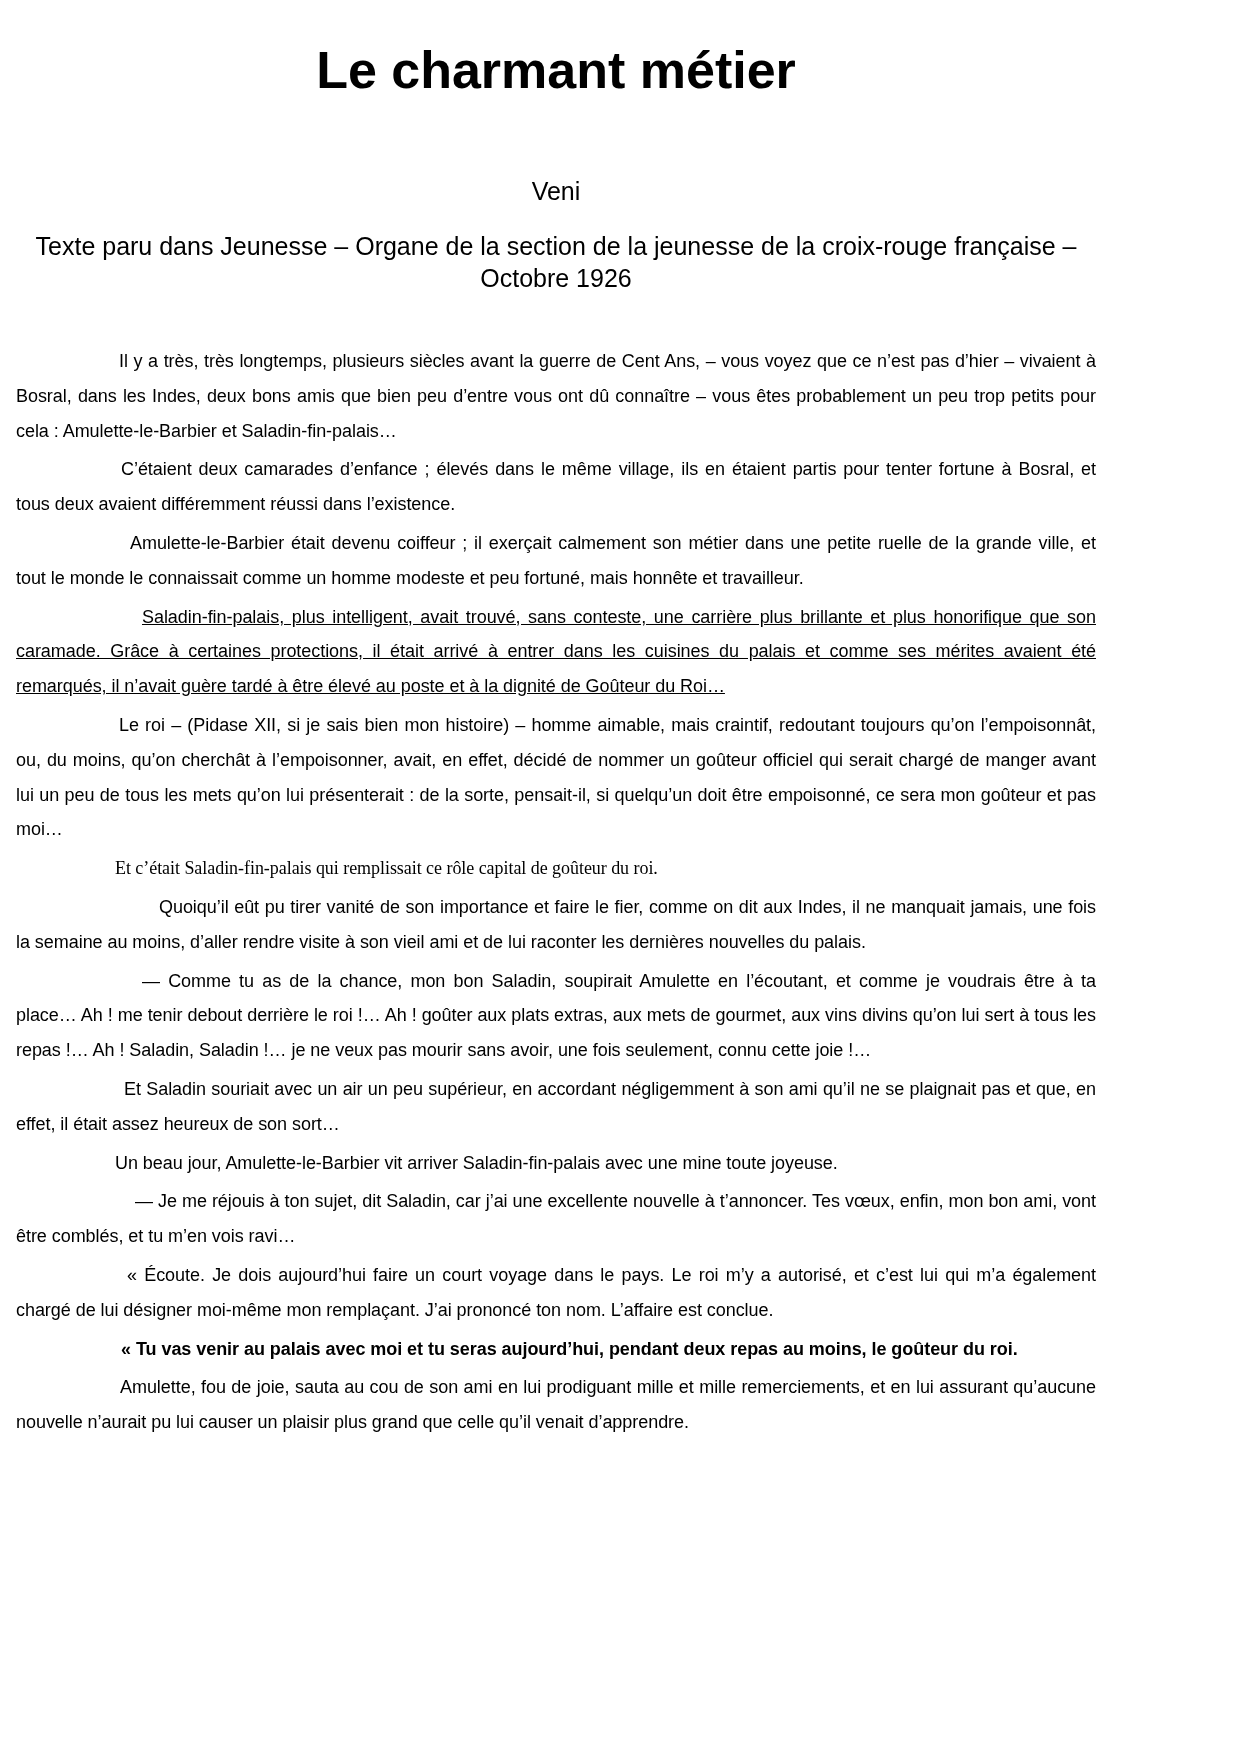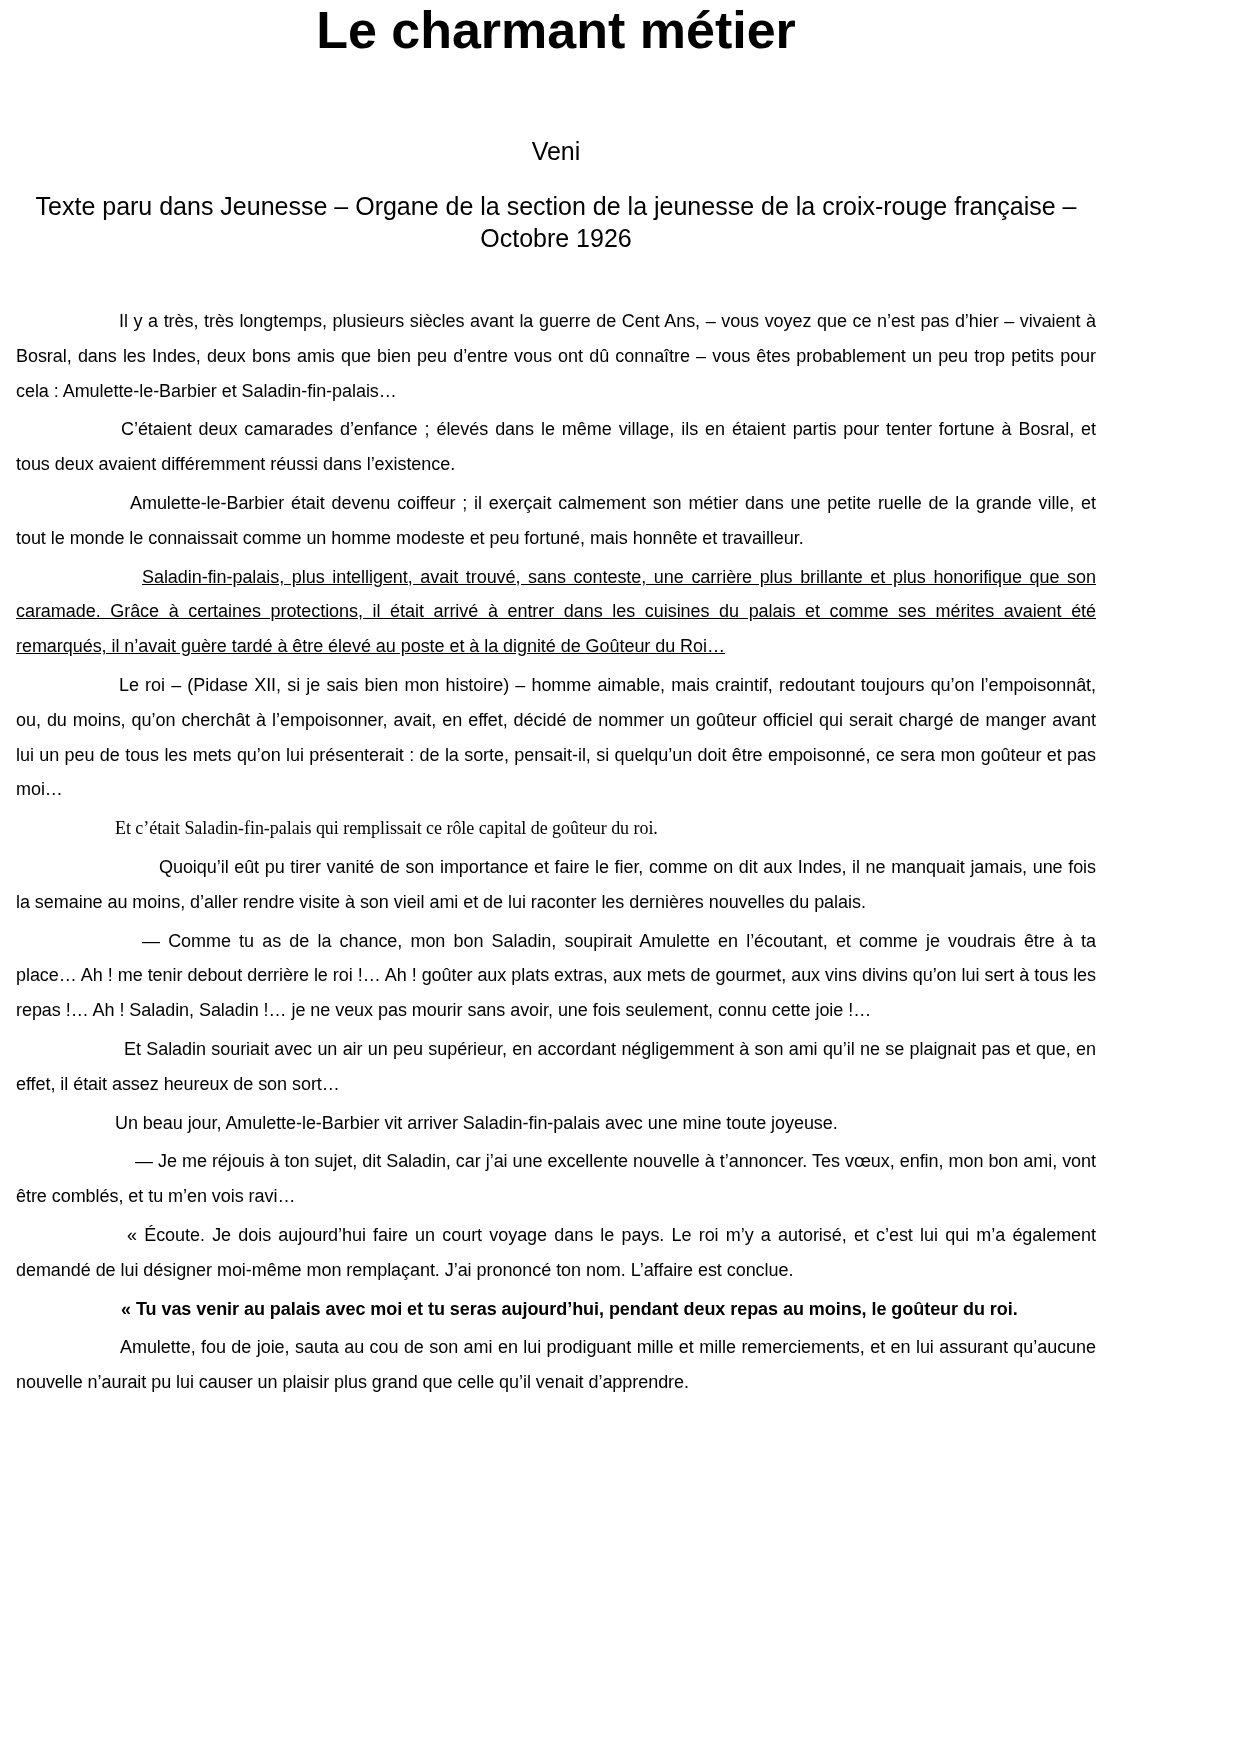--- a/index.html
+++ b/index.html
@@ -11,21 +11,22 @@
       color: #000000;
       position: relative;
     }
     .page { position: absolute; left: 12px; top: 0; width: 1088px; }
     .title {
       font-family: "Liberation Sans", sans-serif;
       font-weight: bold;
       font-size: 52px;
       line-height: 60px;
       text-align: center;
-      margin: 0;
+      margin: 16px;
+      padding-top: 24px;
       height: 84px;
     }
     .author {
       font-size: 25px;
       line-height: 30px;
       text-align: center;
       margin: 52px 0 0 0;
     }
     .source {
       font-size: 25px;
@@ -55,17 +56,17 @@
     <p class="para" style="text-indent: 105px;">C’étaient deux camarades d’enfance ; élevés dans le même village, ils en étaient partis pour tenter fortune à Bosral, et tous deux avaient différemment réussi dans l’existence.</p>
     <p class="para" style="text-indent: 114px;">Amulette-le-Barbier était devenu coiffeur ; il exerçait calmement son métier dans une petite ruelle de la grande ville, et tout le monde le connaissait comme un homme modeste et peu fortuné, mais honnête et travailleur.</p>
     <p class="para" style="text-indent: 126px; text-decoration: underline;">Saladin-fin-palais, plus intelligent, avait trouvé, sans conteste, une carrière plus brillante et plus honorifique que son caramade. Grâce à certaines protections, il était arrivé à entrer dans les cuisines du palais et comme ses mérites avaient été remarqués, il n’avait guère tardé à être élevé au poste et à la dignité de Goûteur du Roi…</p>
     <p class="para" style="text-indent: 103px;">Le roi – (Pidase XII, si je sais bien mon histoire) – homme aimable, mais craintif, redoutant toujours qu’on l’empoisonnât, ou, du moins, qu’on cherchât à l’empoisonner, avait, en effet, décidé de nommer un goûteur officiel qui serait chargé de manger avant lui un peu de tous les mets qu’on lui présenterait : de la sorte, pensait-il, si quelqu’un doit être empoisonné, ce sera mon goûteur et pas moi…</p>
     <p class="para" style="text-indent: 99px; font-family: Liberation Serif, serif;">Et c’était Saladin-fin-palais qui remplissait ce rôle capital de goûteur du roi.</p>
     <p class="para" style="text-indent: 143px;">Quoiqu’il eût pu tirer vanité de son importance et faire le fier, comme on dit aux Indes, il ne manquait jamais, une fois la semaine au moins, d’aller rendre visite à son vieil ami et de lui raconter les dernières nouvelles du palais.</p>
     <p class="para" style="text-indent: 126px;">— Comme tu as de la chance, mon bon Saladin, soupirait Amulette en l’écoutant, et comme je voudrais être à ta place… Ah ! me tenir debout derrière le roi !… Ah ! goûter aux plats extras, aux mets de gourmet, aux vins divins qu’on lui sert à tous les repas !… Ah ! Saladin, Saladin !… je ne veux pas mourir sans avoir, une fois seulement, connu cette joie !…</p>
     <p class="para" style="text-indent: 108px;">Et Saladin souriait avec un air un peu supérieur, en accordant négligemment à son ami qu’il ne se plaignait pas et que, en effet, il était assez heureux de son sort…</p>
     <p class="para" style="text-indent: 99px;">Un beau jour, Amulette-le-Barbier vit arriver Saladin-fin-palais avec une mine toute joyeuse.</p>
     <p class="para" style="text-indent: 119px;">— Je me réjouis à ton sujet, dit Saladin, car j’ai une excellente nouvelle à t’annoncer. Tes vœux, enfin, mon bon ami, vont être comblés, et tu m’en vois ravi…</p>
-    <p class="para" style="text-indent: 111px;">« Écoute. Je dois aujourd’hui faire un court voyage dans le pays. Le roi m’y a autorisé, et c’est lui qui m’a également demandé de lui désigner moi-même mon remplaçant. J’ai prononcé ton nom. L’affaire est conclue.</p>
+    <p class="para" style="text-indent: 111px;">« Écoute. Je dois aujourd’hui faire un court voyage dans le pays. Le roi m’y a autorisé, et c’est lui qui m’a également chargé de lui désigner moi-même mon remplaçant. J’ai prononcé ton nom. L’affaire est conclue.</p>
     <p class="para" style="text-indent: 105px; font-weight: bold;">« Tu vas venir au palais avec moi et tu seras aujourd’hui, pendant deux repas au moins, le goûteur du roi.</p>
     <p class="para" style="text-indent: 104px;">Amulette, fou de joie, sauta au cou de son ami en lui prodiguant mille et mille remerciements, et en lui assurant qu’aucune nouvelle n’aurait pu lui causer un plaisir plus grand que celle qu’il venait d’apprendre.</p>
   </div>
 </div>
 
 </body></html>

